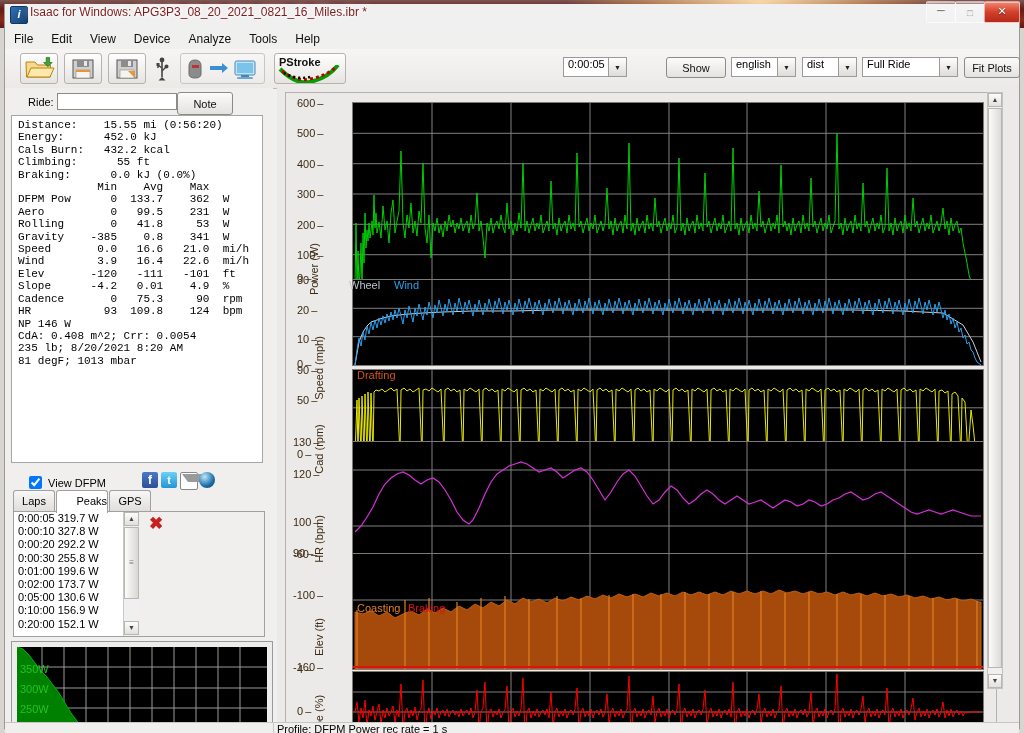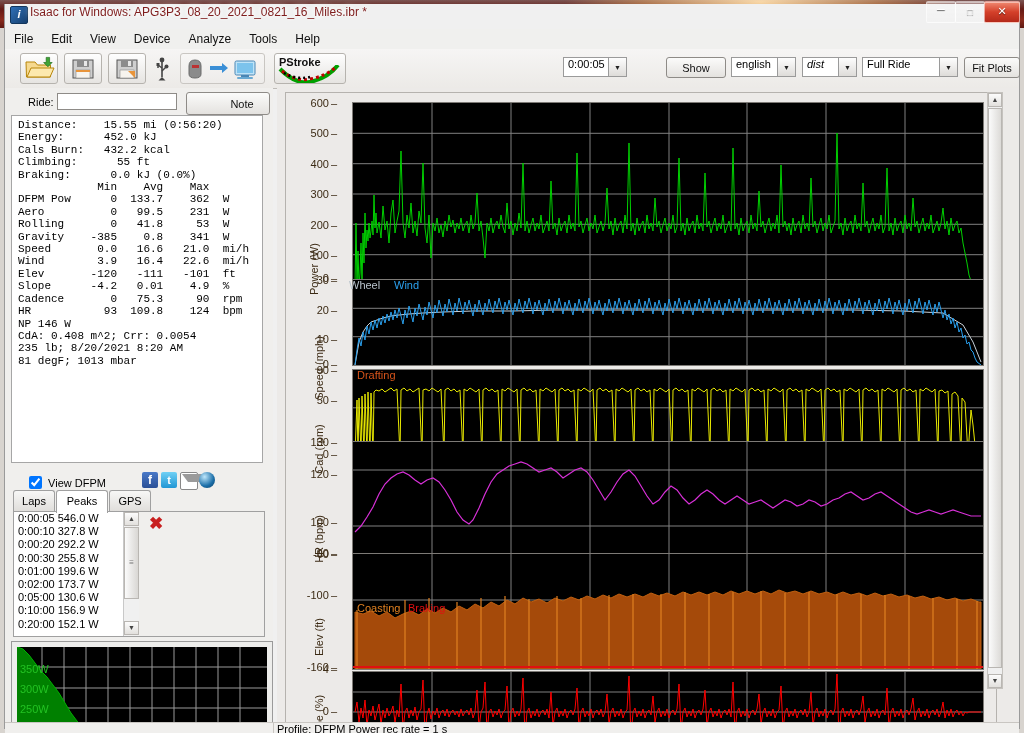--- a/index.html
+++ b/index.html
@@ -101,21 +101,21 @@
 
   
   #leftpane{position:absolute;left:5px;top:88px;width:268px;height:636px;background:#f0efed;}
   #ride-row{position:absolute;left:0;top:3px;width:268px;height:22px;}
   #ride-label{position:absolute;left:23px;top:5px;font-size:11px;color:#000;}
   #ride-input{
     position:absolute;left:52px;top:2px;width:120px;height:17px;
     background:#fff;border:1px solid #8e8b87;box-sizing:border-box;
     font-family:"Liberation Sans",sans-serif;font-size:11px;padding:0 3px;color:#000;
   }
-  #note-btn{position:absolute;left:181px;top:1px;width:54px;padding-left:28px;}
+  #note-btn{position:absolute;left:172px;top:1px;width:54px;}
 
   #stats{
     position:absolute;left:6px;top:27px;width:252px;height:348px;
     background:#fff;border:1px solid #a6a6a6;box-sizing:border-box;
     font-family:"Liberation Mono","DejaVu Sans Mono",monospace;
     font-size:11px;line-height:12.4px;color:#000;
     padding:3px 0 0 6px;white-space:pre;overflow:hidden;
   }
 
   #viewdfpm{position:absolute;left:20px;top:385px;font-size:11px;color:#000;}
@@ -135,21 +135,21 @@
   #tabstrip{position:absolute;left:8px;top:402px;width:252px;height:22px;}
   .tab{
     position:absolute;top:0;height:21px;box-sizing:border-box;
     border:1px solid #a0a0a0;border-bottom:none;
     border-radius:3px 3px 0 0;
     background:linear-gradient(to bottom,#f7f7f6,#e0dedb);
     font-size:11px;color:#000;text-align:center;line-height:20px;cursor:default;
   }
   .tab.active{background:#fff;height:23px;z-index:3;}
   #tab-laps{left:0;width:42px;}
-  #tab-peaks{left:43px;width:52px;}
+  #tab-peaks{left:43px;width:52px;text-align:right;}
   #tab-gps{left:96px;width:42px;}
 
   #peaks-panel{
     position:absolute;left:8px;top:423px;width:252px;height:126px;
     background:#f0efed;border:1px solid #a0a0a0;box-sizing:border-box;
   }
   #peaks-list{
     position:absolute;left:0px;top:0px;width:125px;height:124px;
     background:#fff;border-right:1px solid #a0a0a0;box-sizing:border-box;
     overflow:hidden;font-size:11px;
@@ -189,21 +189,21 @@
     position:absolute;left:710px;top:4px;width:16px;height:597px;
     background:#f0f0f0;border:1px solid #c5c2be;box-sizing:border-box;
   }
   #vsb .vthumb{position:absolute;left:0;top:15px;width:14px;height:560px;
     background:linear-gradient(to right,#fbfbfb,#dcdad7);border:1px solid #b9b6b2;box-sizing:border-box;}
 
   .ylabel{
     position:absolute;font-size:11px;color:#3b2a14;
     transform:rotate(-90deg);transform-origin:center center;white-space:nowrap;
   }
-  .ytick{position:absolute;font-size:11px;color:#3b2a14;text-align:right;white-space:nowrap;}
+  .ytick{position:absolute;font-size:11px;color:#3b2a14;text-align:left;white-space:nowrap;}
   .ytick:after{content:"–";margin-left:2px;color:#3b2a14;}
   .plotsvg{position:absolute;background:#000;border:1px solid #7d7a76;box-sizing:content-box;}
   .legend{position:absolute;font-size:11px;white-space:nowrap;z-index:4;}
 
   #statusbar{
     position:absolute;left:5px;top:722px;width:1014px;height:11px;
     background:#f0efed;border-top:1px solid #c9c6c2;
     font-size:11px;color:#000;overflow:hidden;
   }
   #statusbar .stxt{position:absolute;left:2px;top:0px;}
@@ -308,21 +308,21 @@
     <div class="cval">0:00:05</div>
     <div class="carrow">▼</div>
   </div>
   <div class="tctl pbtn" style="left:661px;top:8px;width:60px;">
     <span>Show</span>
   </div>
   <div class="tctl combo" style="left:726px;top:8px;width:65px;">
     <div class="cval">english</div>
     <div class="carrow">▼</div>
   </div>
-  <div class="tctl combo" style="left:797px;top:8px;width:55px;font-style:italic;">
+  <div class="tctl combo" style="left:797px;top:8px;width:55px;">
     <div class="cval">dist</div>
     <div class="carrow">▼</div>
   </div>
   <div class="tctl combo" style="left:857px;top:8px;width:96px;">
     <div class="cval">Full Ride</div>
     <div class="carrow">▼</div>
   </div>
   <div class="tctl pbtn" style="left:959px;top:8px;width:56px;">
     <span>Fit Plots</span>
   </div>
@@ -369,21 +369,21 @@
   <div class="soc" id="soc-ge"></div>
 
   <div id="tabstrip">
     <div class="tab" id="tab-laps">Laps</div>
     <div class="tab active" id="tab-peaks">Peaks</div>
     <div class="tab" id="tab-gps">GPS</div>
   </div>
 
   <div id="peaks-panel">
     <div id="peaks-list">
-      <div class="prow">0:00:05 546.0 W</div>
+      <div class="prow">0:00:05 319.7 W</div>
       <div class="prow">0:00:10 327.8 W</div>
       <div class="prow">0:00:20 292.2 W</div>
       <div class="prow">0:00:30 255.8 W</div>
       <div class="prow">0:01:00 199.6 W</div>
       <div class="prow">0:02:00 173.7 W</div>
       <div class="prow">0:05:00 130.6 W</div>
       <div class="prow">0:10:00 156.9 W</div>
       <div class="prow">0:20:00 152.1 W</div>
     </div>
     <div id="peaks-sb">

